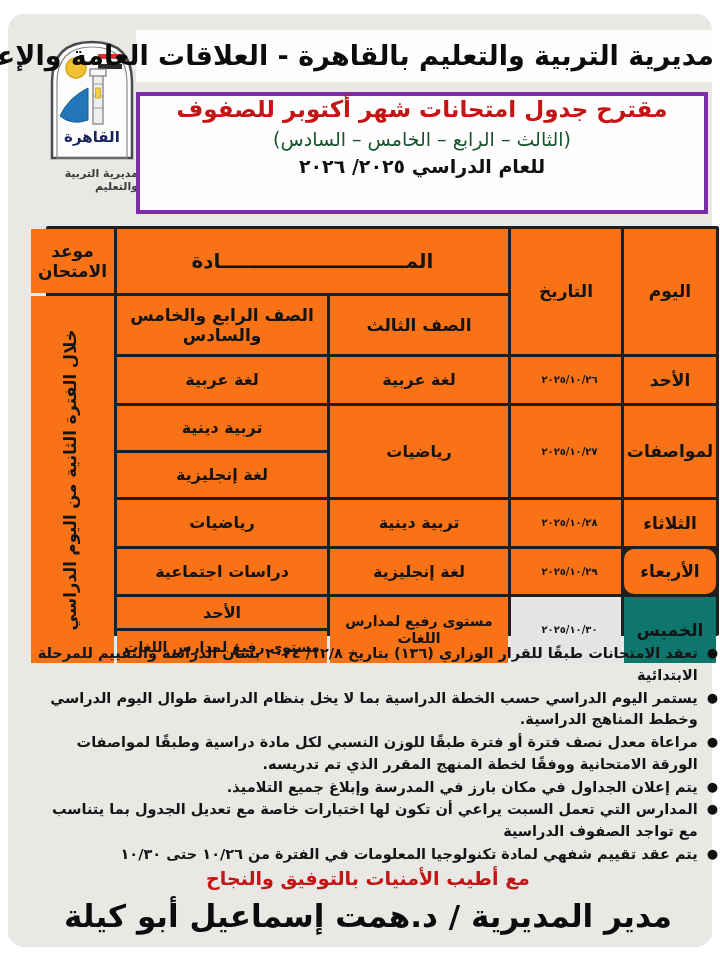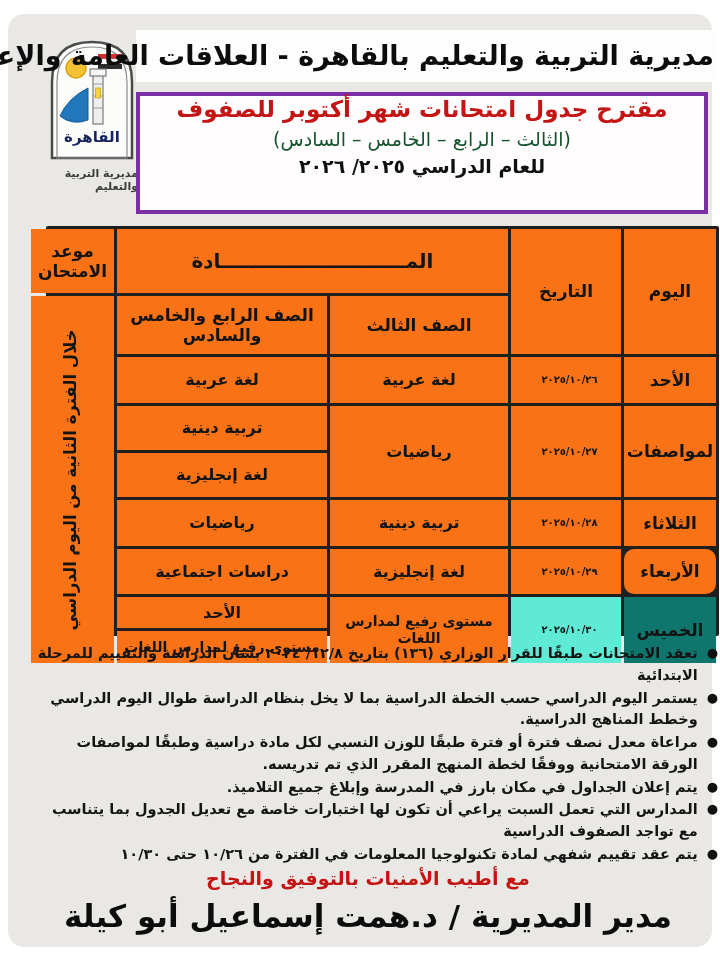--- a/index.html
+++ b/index.html
@@ -41,21 +41,21 @@
   }
   .c{
     background:#f97316;display:flex;align-items:center;justify-content:center;
     font-weight:bold;color:#141414;text-align:center;font-size:16px;line-height:1.2;
     padding:1px 3px;box-sizing:border-box;
   }
   .c.hdr{font-size:17px;}
   .c.date{font-size:10px;letter-spacing:.5px;padding-left:10px;}
   .c.small{font-size:14px;}
   .c.gray{background:#0f766e;}
-  .c.gray-light{background:#5eead4;}
+  .c.gray-light{background:#e5e5e5;}
   .c.kashida{font-size:20px;overflow:hidden;white-space:nowrap;}
   .time-val{position:relative;overflow:hidden;}
   .time-val .rot{
     position:absolute;left:50%;top:50%;width:352px;height:24px;
     transform:translate(-50%,-50%) rotate(-90deg);
     font-size:16.5px;font-weight:bold;white-space:nowrap;text-align:center;direction:rtl;
   }
   
   .notes{position:absolute;left:28px;top:629px;width:682px;direction:rtl;}
   .note{

